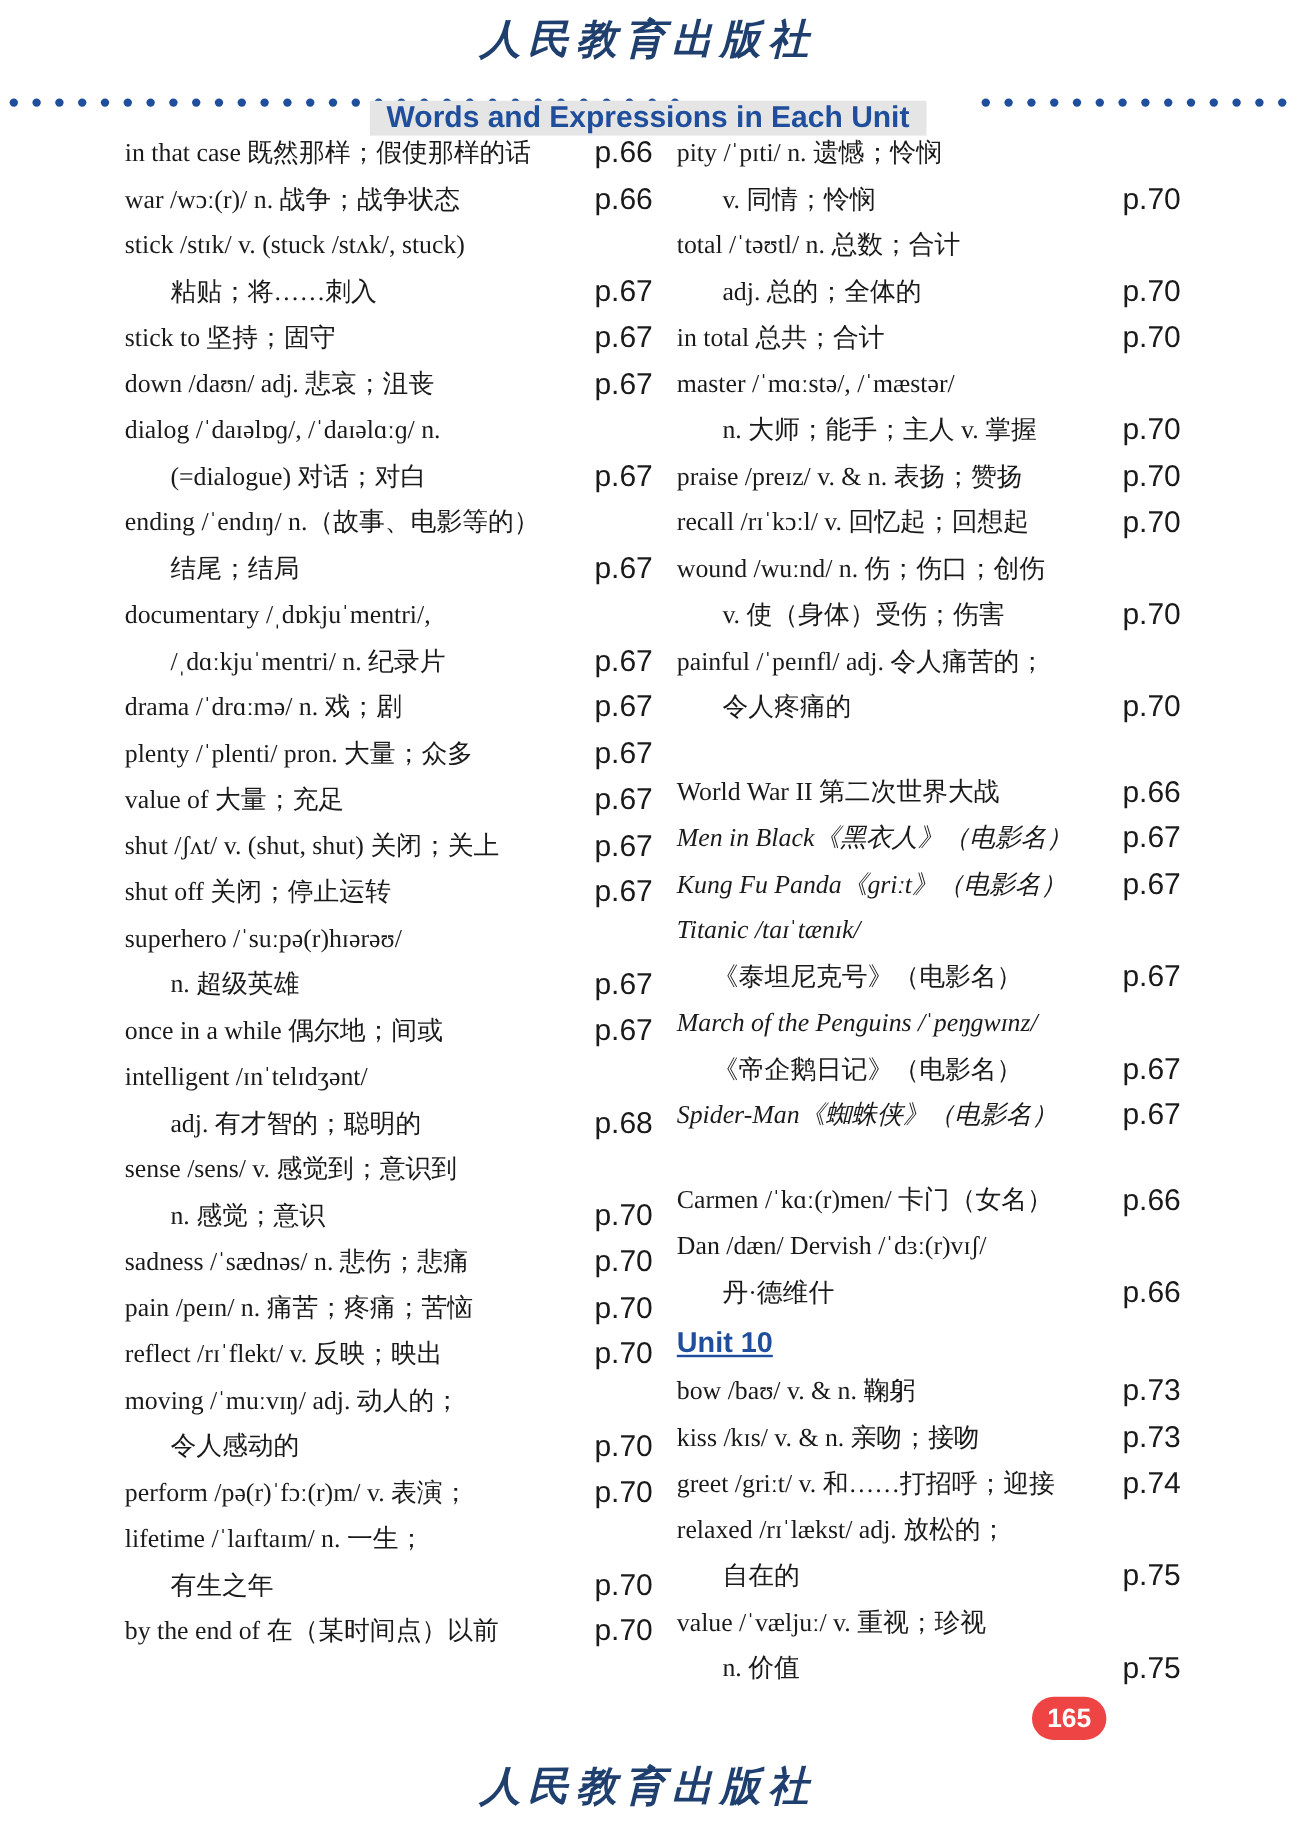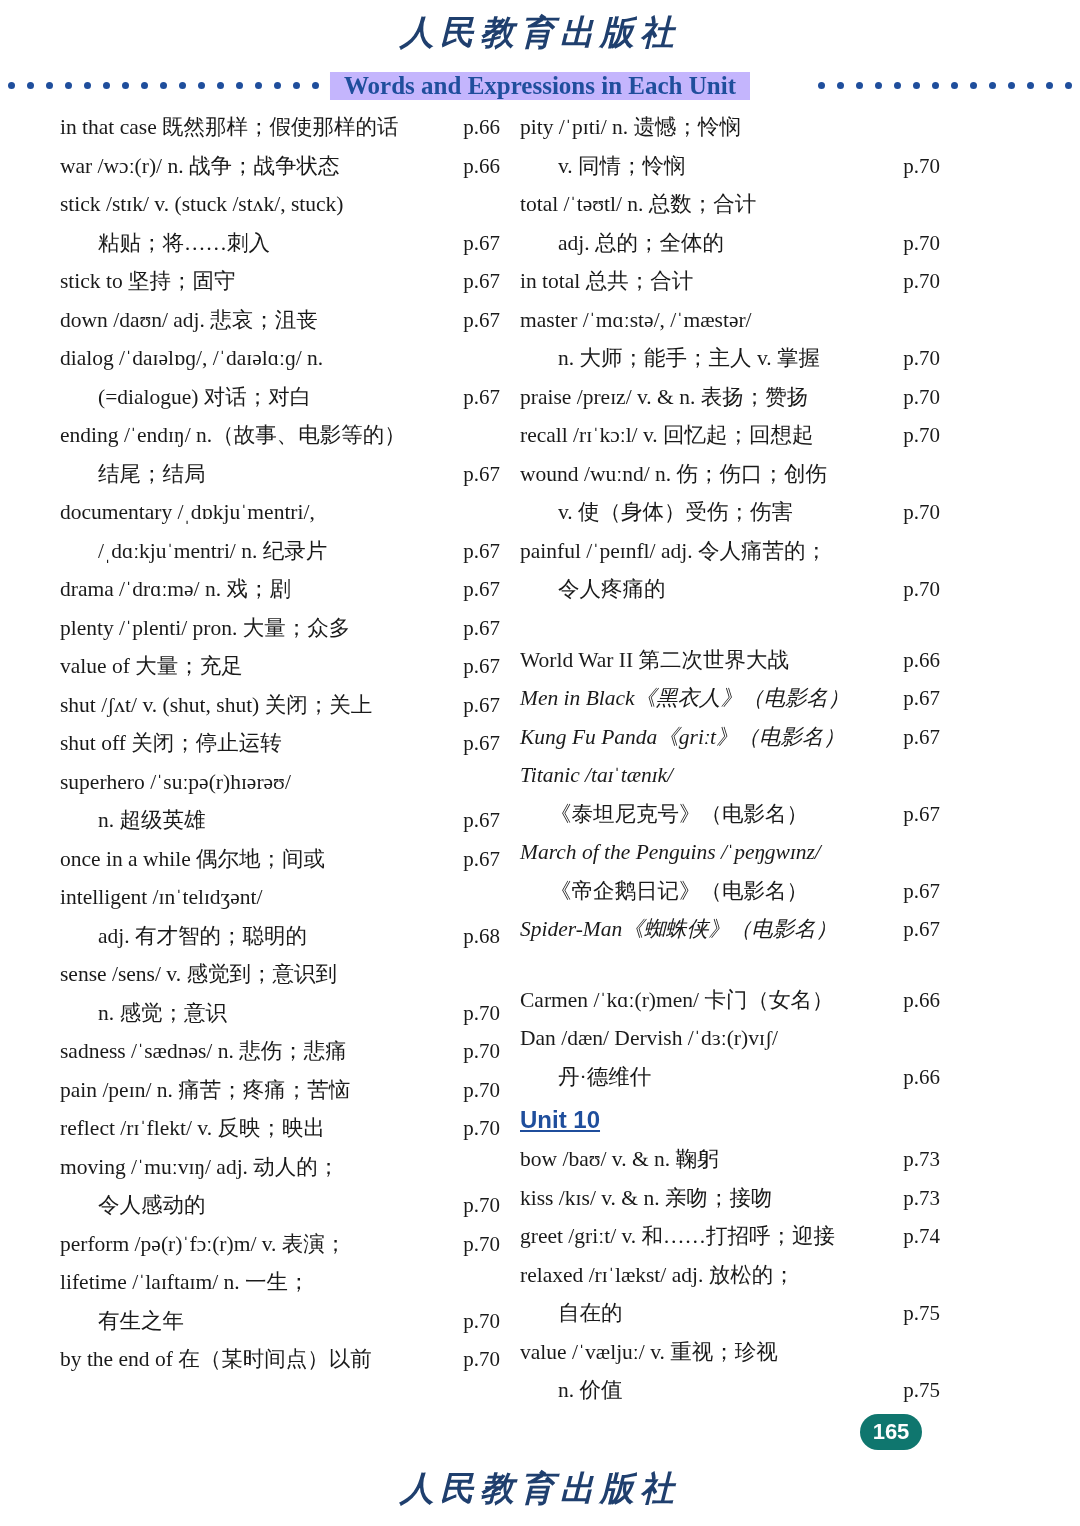--- a/index.html
+++ b/index.html
@@ -47,27 +47,27 @@
   }
   .header-band {
     position: relative;
     margin-top: 12px;
     height: 34px;
   }
   .header-title {
     position: absolute;
     left: 50%;
     transform: translateX(-50%);
-    top: 4px;
-    font-family: Liberation Serif, serif;
+    top: 16px;
+    font-family: Liberation Sans, sans-serif;
     font-weight: bold;
     font-size: 25px;
     color: #1f4e9c;
     white-space: nowrap;
-    background: #c4b5fd;
+    background: #e5e5e5;
     padding: 0 14px;
     z-index: 2;
   }
   .dots-left, .dots-right {
     position: absolute;
     top: 13px;
     height: 8px;
     display: flex;
     align-items: center;
     gap: 12px;
@@ -89,39 +89,39 @@
     top: 108px;
     left: 0;
     width: 1080px;
     display: flex;
   }
   .col {
     box-sizing: border-box;
   }
   .col-left {
     width: 440px;
-    margin-left: 60px;
+    margin-left: 104px;
   }
   .col-right {
     width: 420px;
     margin-left: 20px;
   }
 
   .entry {
     position: relative;
     font-size: 21.5px;
     line-height: 38.5px;
     padding-right: 74px;
   }
   .entry .page-ref {
     position: absolute;
     right: 0;
     bottom: 0;
-    font-size: 21px;
-    font-family: Liberation Serif, serif;
+    font-size: 25px;
+    font-family: Liberation Sans, sans-serif;
     white-space: nowrap;
     text-align: center;
   }
   .line {
     position: relative;
     white-space: nowrap;
   }
   .line.indent { padding-left: 38px; }
   .line.indent2 { padding-left: 30px; }
   .title-it { font-style: italic; }
@@ -137,21 +137,21 @@
   }
 
   
   .page-badge {
     position: absolute;
     right: 158px;
     bottom: 76px;
     width: 62px;
     height: 36px;
     border-radius: 18px;
-    background: #0f766e;
+    background: #ef4444;
     color: #ffffff;
     font-family: "Liberation Sans", sans-serif;
     font-weight: bold;
     font-size: 22px;
     display: flex;
     align-items: center;
     justify-content: center;
   }
 </style>
 </head>

